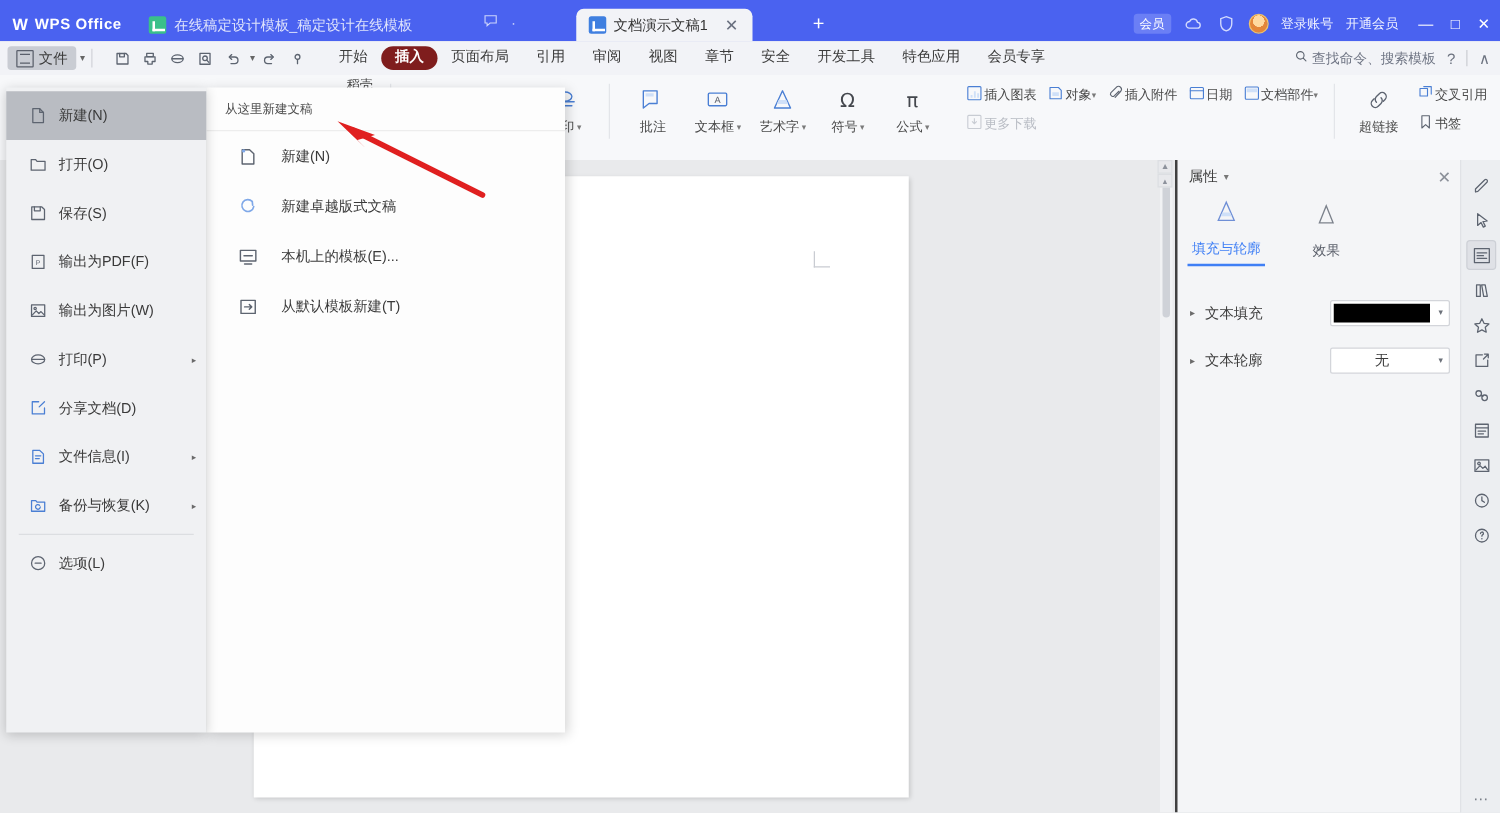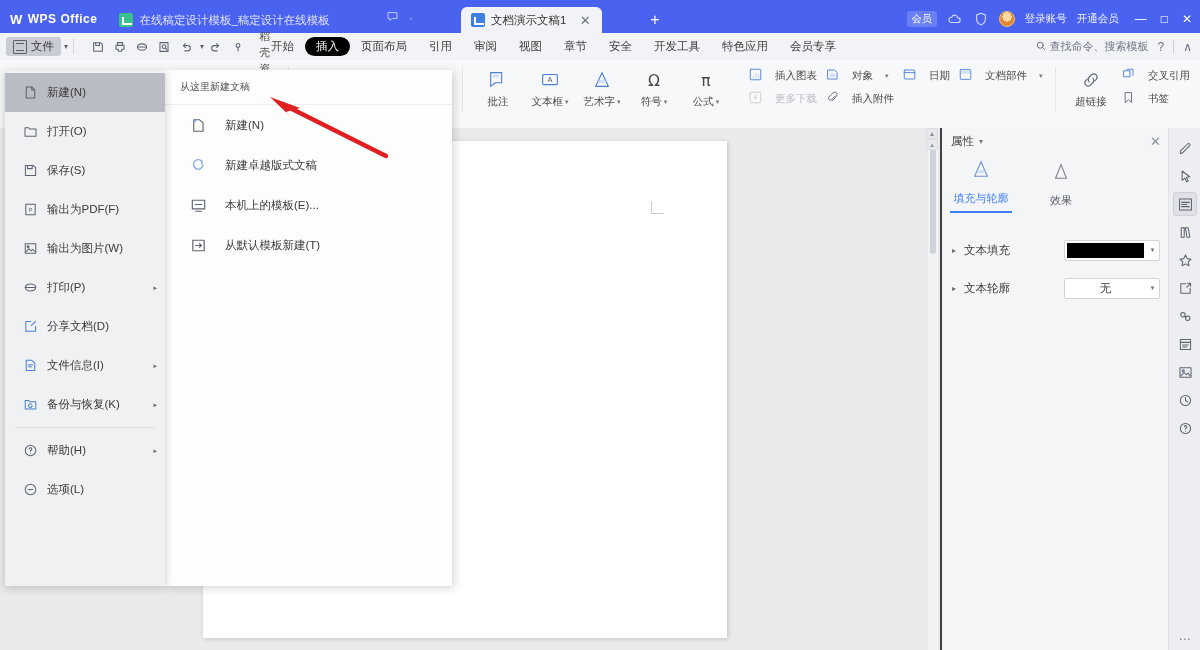--- a/index.html
+++ b/index.html
@@ -92,21 +92,21 @@
   .qbtn{
     width:21px;height:20px;display:flex;align-items:center;justify-content:center;
     border-radius:3px;
   }
   .qico{width:14px;height:14px;display:block;}
   .rb-tabs{display:flex;align-items:center;gap:0;margin-left:12px;}
   .rtab{
     padding:0 11px;height:19px;line-height:19px;font-size:11.5px;color:#3c3c3c;
     border-radius:10px;white-space:nowrap;
   }
-  .rtab.active{background:#000000;color:#fff;}
+  .rtab.active{background:#7f1d1d;color:#fff;font-weight:bold;}
   .menubar-right{
     margin-left:auto;display:flex;align-items:center;gap:9px;padding-right:8px;color:#555;
   }
   .searchbox{display:flex;align-items:center;gap:3px;font-size:11px;color:#707685;}
   .mr-ico{font-size:12px;color:#6d7380;}
   .mr-div{width:1px;height:13px;background:#ccced4;}
 
   
   .ribbon{
     position:absolute;top:60px;left:0;width:1200px;height:68px;
@@ -118,21 +118,21 @@
   .ritem{
     display:flex;flex-direction:column;align-items:center;justify-content:flex-start;
     min-width:42px;padding:3px 5px 0 5px;
   }
   .ritem .ic{height:26px;display:flex;align-items:center;justify-content:center;}
   .ritem .lb{
     font-size:10.5px;color:#4a4a4a;margin-top:2px;white-space:nowrap;
     display:flex;align-items:center;gap:2px;
   }
   .ritem.two-line .lb{line-height:12px;text-align:center;white-space:normal;max-width:52px;}
-  .rrow{display:flex;align-items:center;gap:12px;height:23px;padding:0 4px;}
+  .rrow{display:flex;align-items:center;gap:0;height:23px;padding:0 4px;}
   .rrow .lb2{font-size:10.5px;color:#4a4a4a;white-space:nowrap;}
   .rrow.disabled .lb2{color:#b8bcc4;}
   .tri{font-size:7px;color:#7a7a7a;}
   .twolabel{
     display:flex;flex-direction:column;justify-content:center;height:56px;
     font-size:10.5px;color:#4a4a4a;line-height:16px;padding:0 4px 0 2px;text-align:center;
   }
 
   
   .workspace{
@@ -505,21 +505,21 @@
           <div class="rrow disabled">
             <span>
               <svg width="15" height="15" viewBox="0 0 20 20">
                   <rect x="3" y="3" width="14" height="14" rx="1" fill="none" stroke="#c8ccd3" stroke-width="1.2"></rect>
                   <path d="M10 6v6m-2.5-2.5L10 12l2.5-2.5" fill="none" stroke="#c8ccd3" stroke-width="1.2"></path>
                 </svg>
             </span>
             <span class="lb2">更多下载</span>
           </div>
         </div>
-        <div style="display:flex;flex-direction:column;">
+        <div style="display:flex;flex-direction:row;">
           <div class="rrow">
             <span>
               <svg width="15" height="15" viewBox="0 0 20 20">
                   <path class="stroke-b" d="M4 4h9l3 3v9H4z"></path>
                   <path class="fill-b" d="M6.5 9h7v4h-7z"></path>
                 </svg>
             </span>
             <span class="lb2">对象</span>
             <span class="tri">▾</span>
           </div>
@@ -796,31 +796,20 @@
           </svg>
       </span>
       <span class="fmlb">备份与恢复(K)</span>
       <span class="fmarrow">▸</span>
     </div>
     <div class="fm-divider"></div>
     <div class="fm-item">
       <span class="fmic">
         <svg width="17" height="17" viewBox="0 0 20 20">
             <circle class="stroke" cx="10" cy="10" r="6.2"></circle>
-            <path class="stroke" d="M8.6 8.3a1.5 1.5 0 1 1 2 1.4c-.5.3-.6.7-.6 1.2"></path>
-            <circle cx="10" cy="13.2" r=".6" fill="#5d6470"></circle>
-          </svg>
-      </span>
-      <span class="fmlb">帮助(H)</span>
-      <span class="fmarrow">▸</span>
-    </div>
-    <div class="fm-item">
-      <span class="fmic">
-        <svg width="17" height="17" viewBox="0 0 20 20">
-            <circle class="stroke" cx="10" cy="10" r="6.2"></circle>
             <path class="stroke" d="M7.2 10h5.6"></path>
           </svg>
       </span>
       <span class="fmlb">选项(L)</span>
     </div>
   </div>
 
   <div class="submenu">
     <div class="sm-head">从这里新建文稿</div>
     <div class="sm-item">

